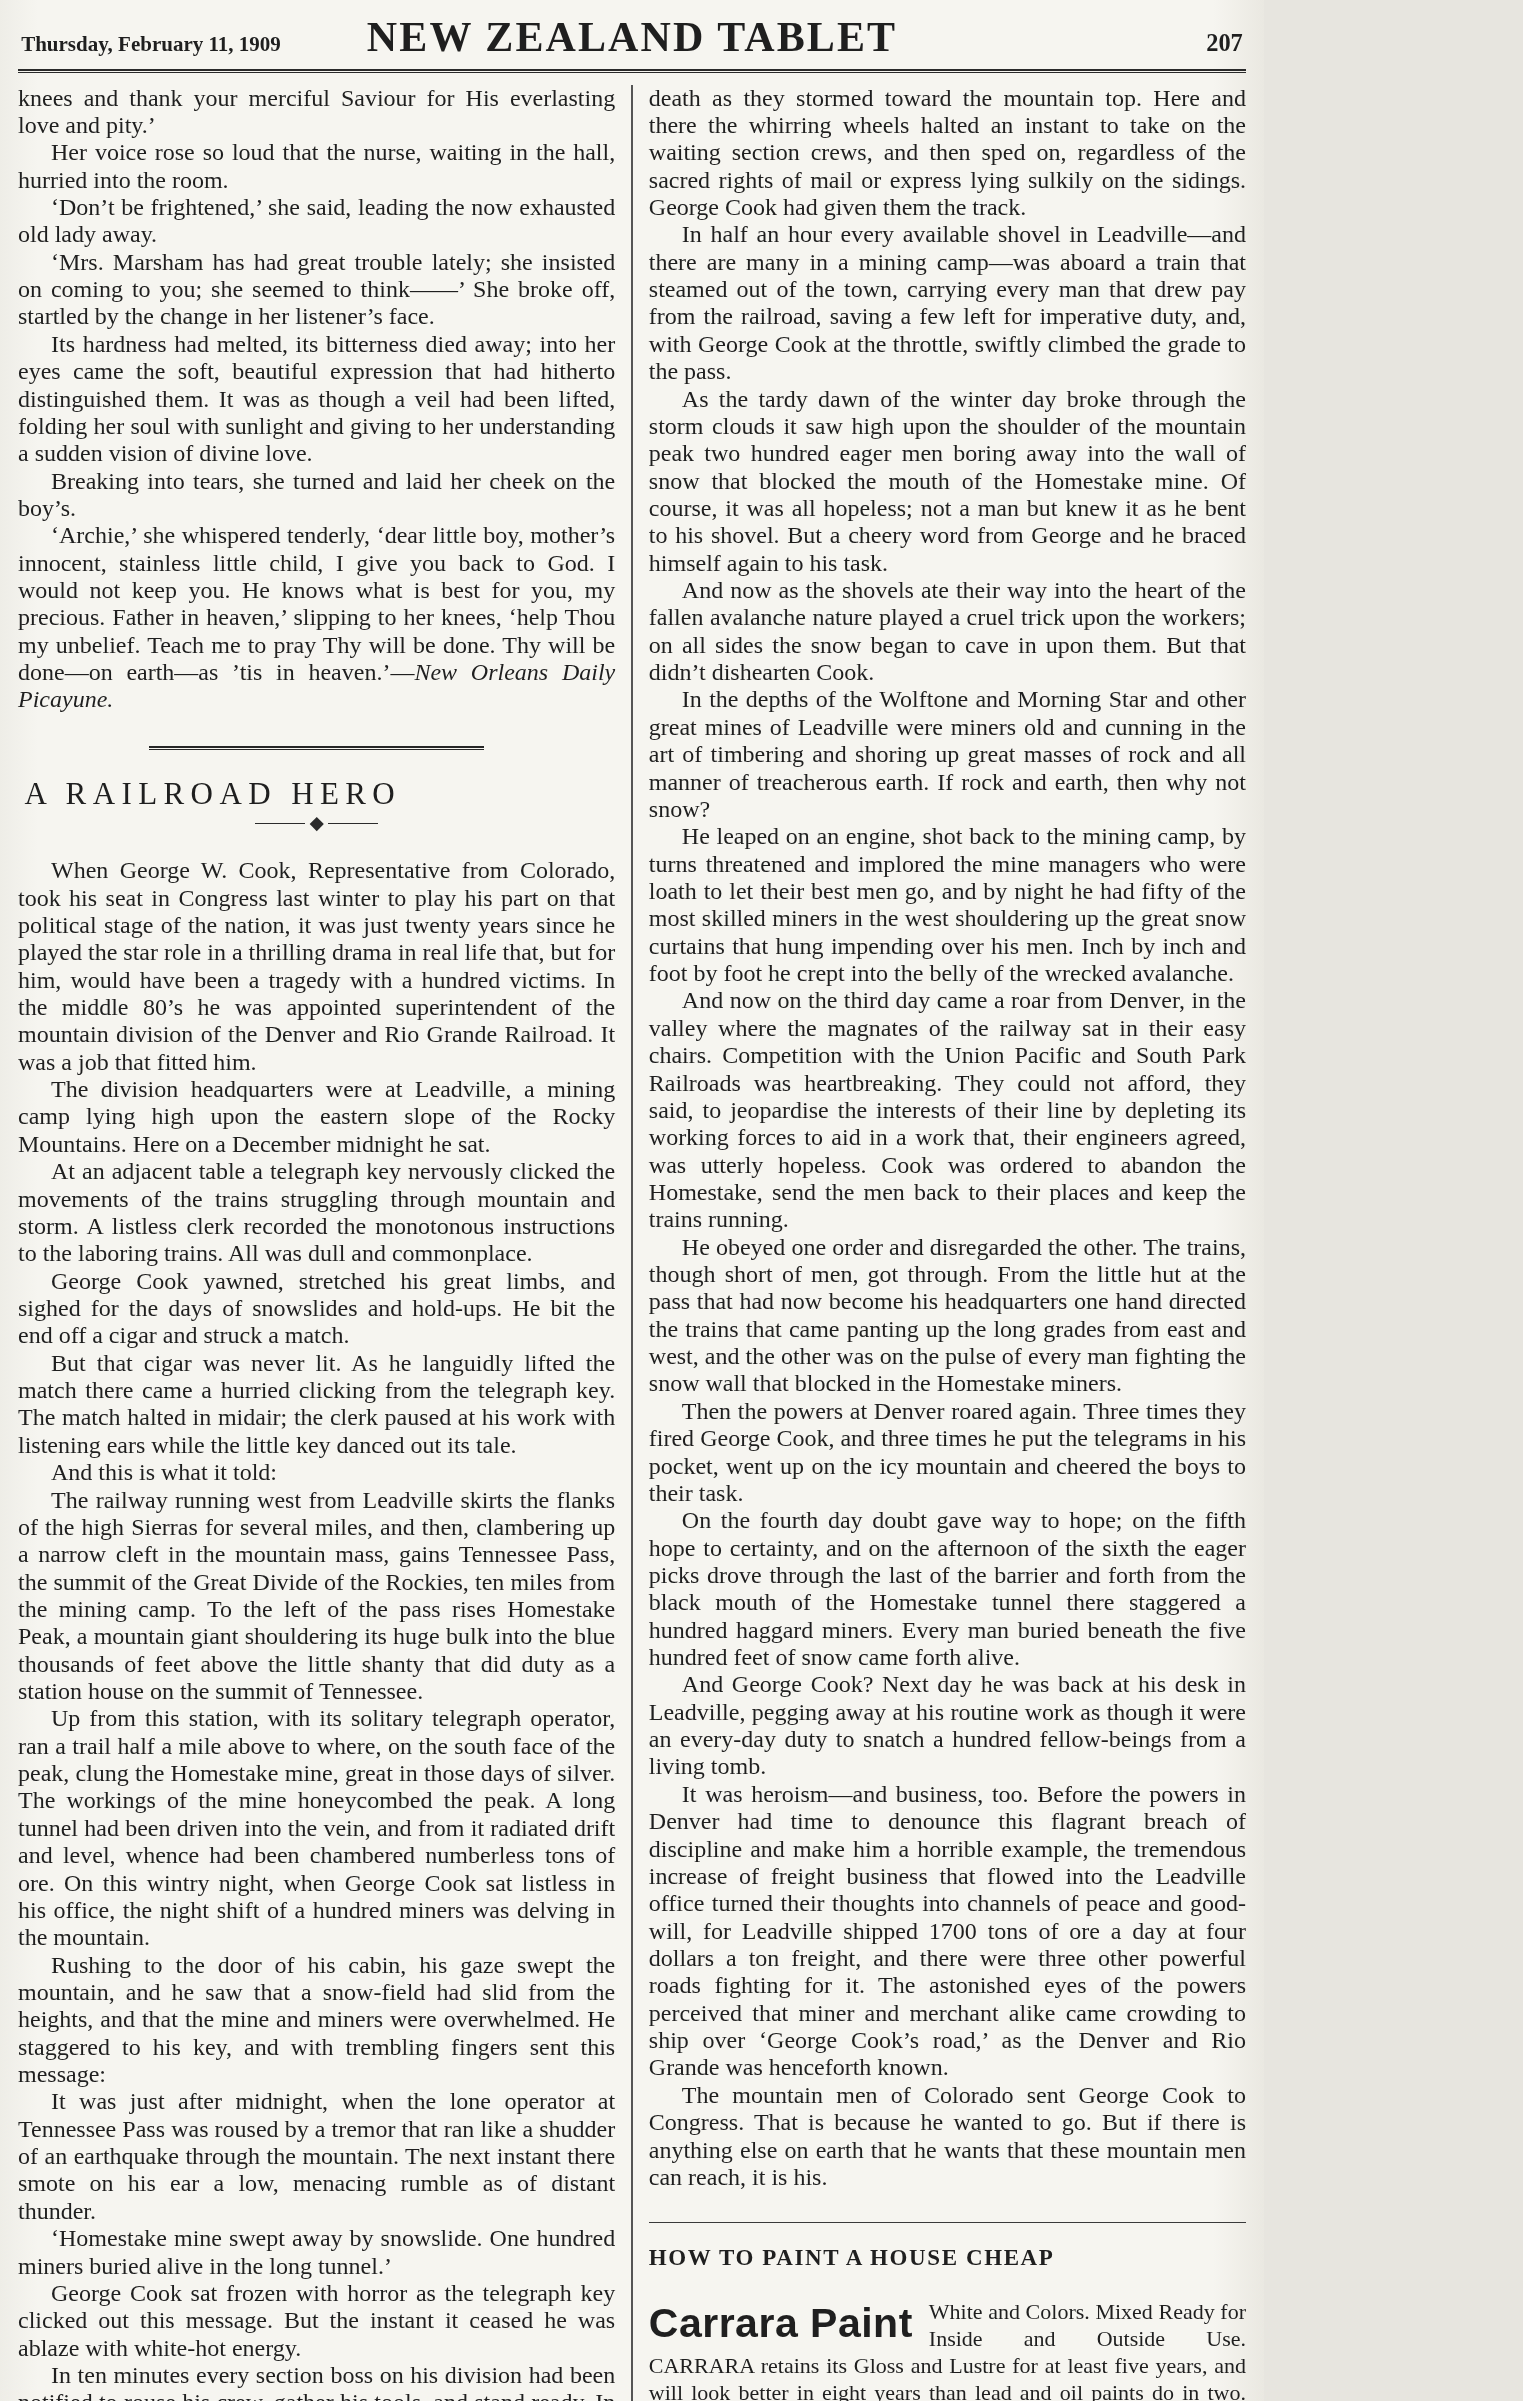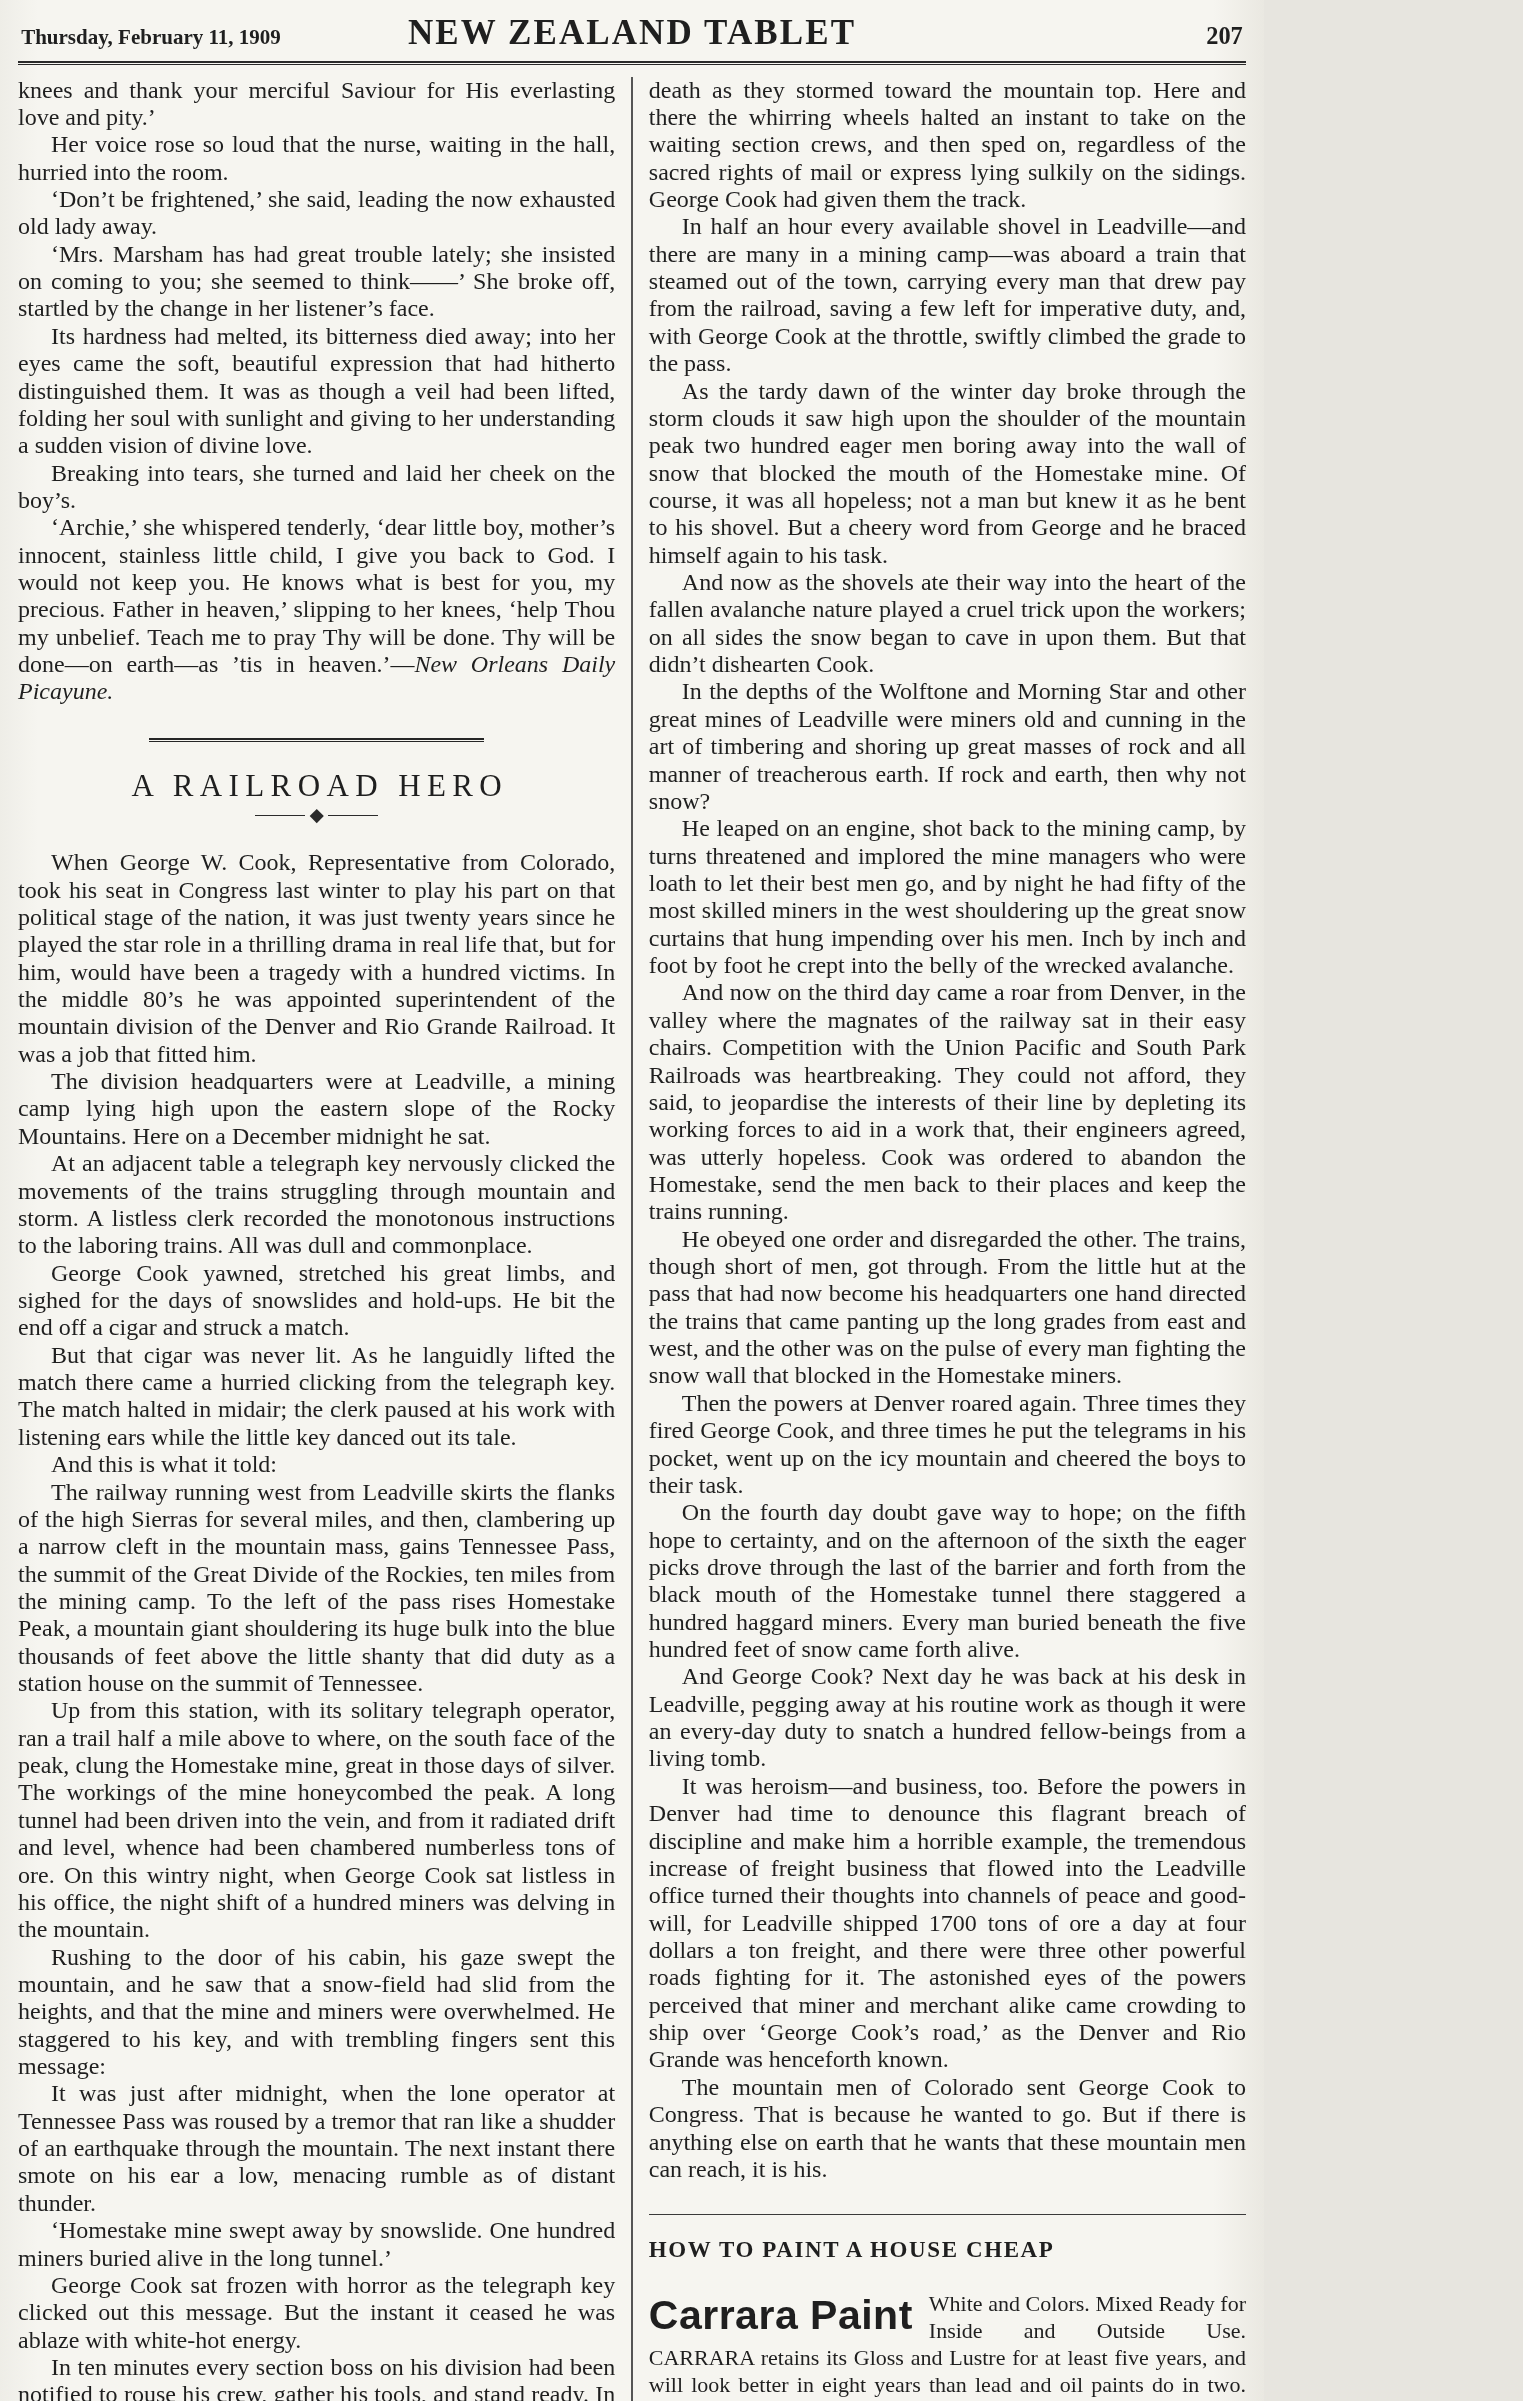--- a/index.html
+++ b/index.html
@@ -13,33 +13,33 @@
     font-family: "Liberation Serif", "DejaVu Serif", serif;
     padding: 7.4px 18px 32px 18px;
   }
   .masthead {
     display: grid;
     grid-template-columns: 1fr auto 1fr;
     align-items: baseline;
     padding: 5.3px 3.2px 8.5px 3.2px;
   }
   .issue-date { font-size: 21px; font-weight: bold; white-space: nowrap; }
-  .pub-title { font-size: 35px; font-weight: bold; letter-spacing: 2.1px; margin: 0; text-align: center; white-space: nowrap; }
+  .pub-title { font-size: 42px; font-weight: bold; letter-spacing: 2.1px; margin: 0; text-align: center; white-space: nowrap; }
   .page-no { font-size: 24.4px; font-weight: bold; text-align: right; }
   .header-rule { height: 3.7px; border-top: 2.7px solid #2a2a2a; border-bottom: 0.5px solid #2a2a2a; }
   .columns { display: flex; margin-top: 11.7px; align-items: stretch; }
   .col { flex: 1 1 0; font-size: 24px; line-height: 1.14; text-align: justify; hyphens: auto; }
   .col-rule { width: 1.6px; background: #555; margin: 0 16px; flex: 0 0 auto; }
   .para { margin: 0; text-indent: 33px; }
   .cont > p:first-child { text-indent: 0; }
   em { font-style: italic; }
 
   .article-head { margin: 32px 0 13.8px 0; }
   .double-rule { width: 56%; margin: 0 auto 26.5px auto; height: 3.7px; border-top: 2.7px solid #262626; border-bottom: 1.1px solid #262626; }
-  .headline { font-size: 31px; font-weight: normal; letter-spacing: 6.4px; text-align: center; margin: 0 0 7.4px 0; text-indent: 6.4px; }
+  .headline { font-size: 31px; font-weight: normal; letter-spacing: 6.4px; text-align: left; margin: 0 0 7.4px 0; text-indent: 6.4px; }
   .ornament { display: flex; align-items: center; justify-content: center; margin: 5.3px 0 29px 0; }
   .ornament .orn-line { width: 50px; height: 1.6px; background: #2b2b2b; }
   .ornament .orn-diamond { width: 9.5px; height: 9.5px; background: #2b2b2b; transform: rotate(45deg); margin: 0 6.4px; }
 
   .ad-rule { border-top: 1.6px solid #3a3a3a; margin: 31px 0 22px 0; }
   .ad-heading { font-size: 23px; font-weight: bold; letter-spacing: 1.6px; text-align: left; margin: 0 0 27.6px 0; }
   .ad-body { font-size: 22px; line-height: 1.22; text-align: justify; }
   .ad-brand {
     float: left;
     font-family: "Liberation Sans", "DejaVu Sans", sans-serif;

